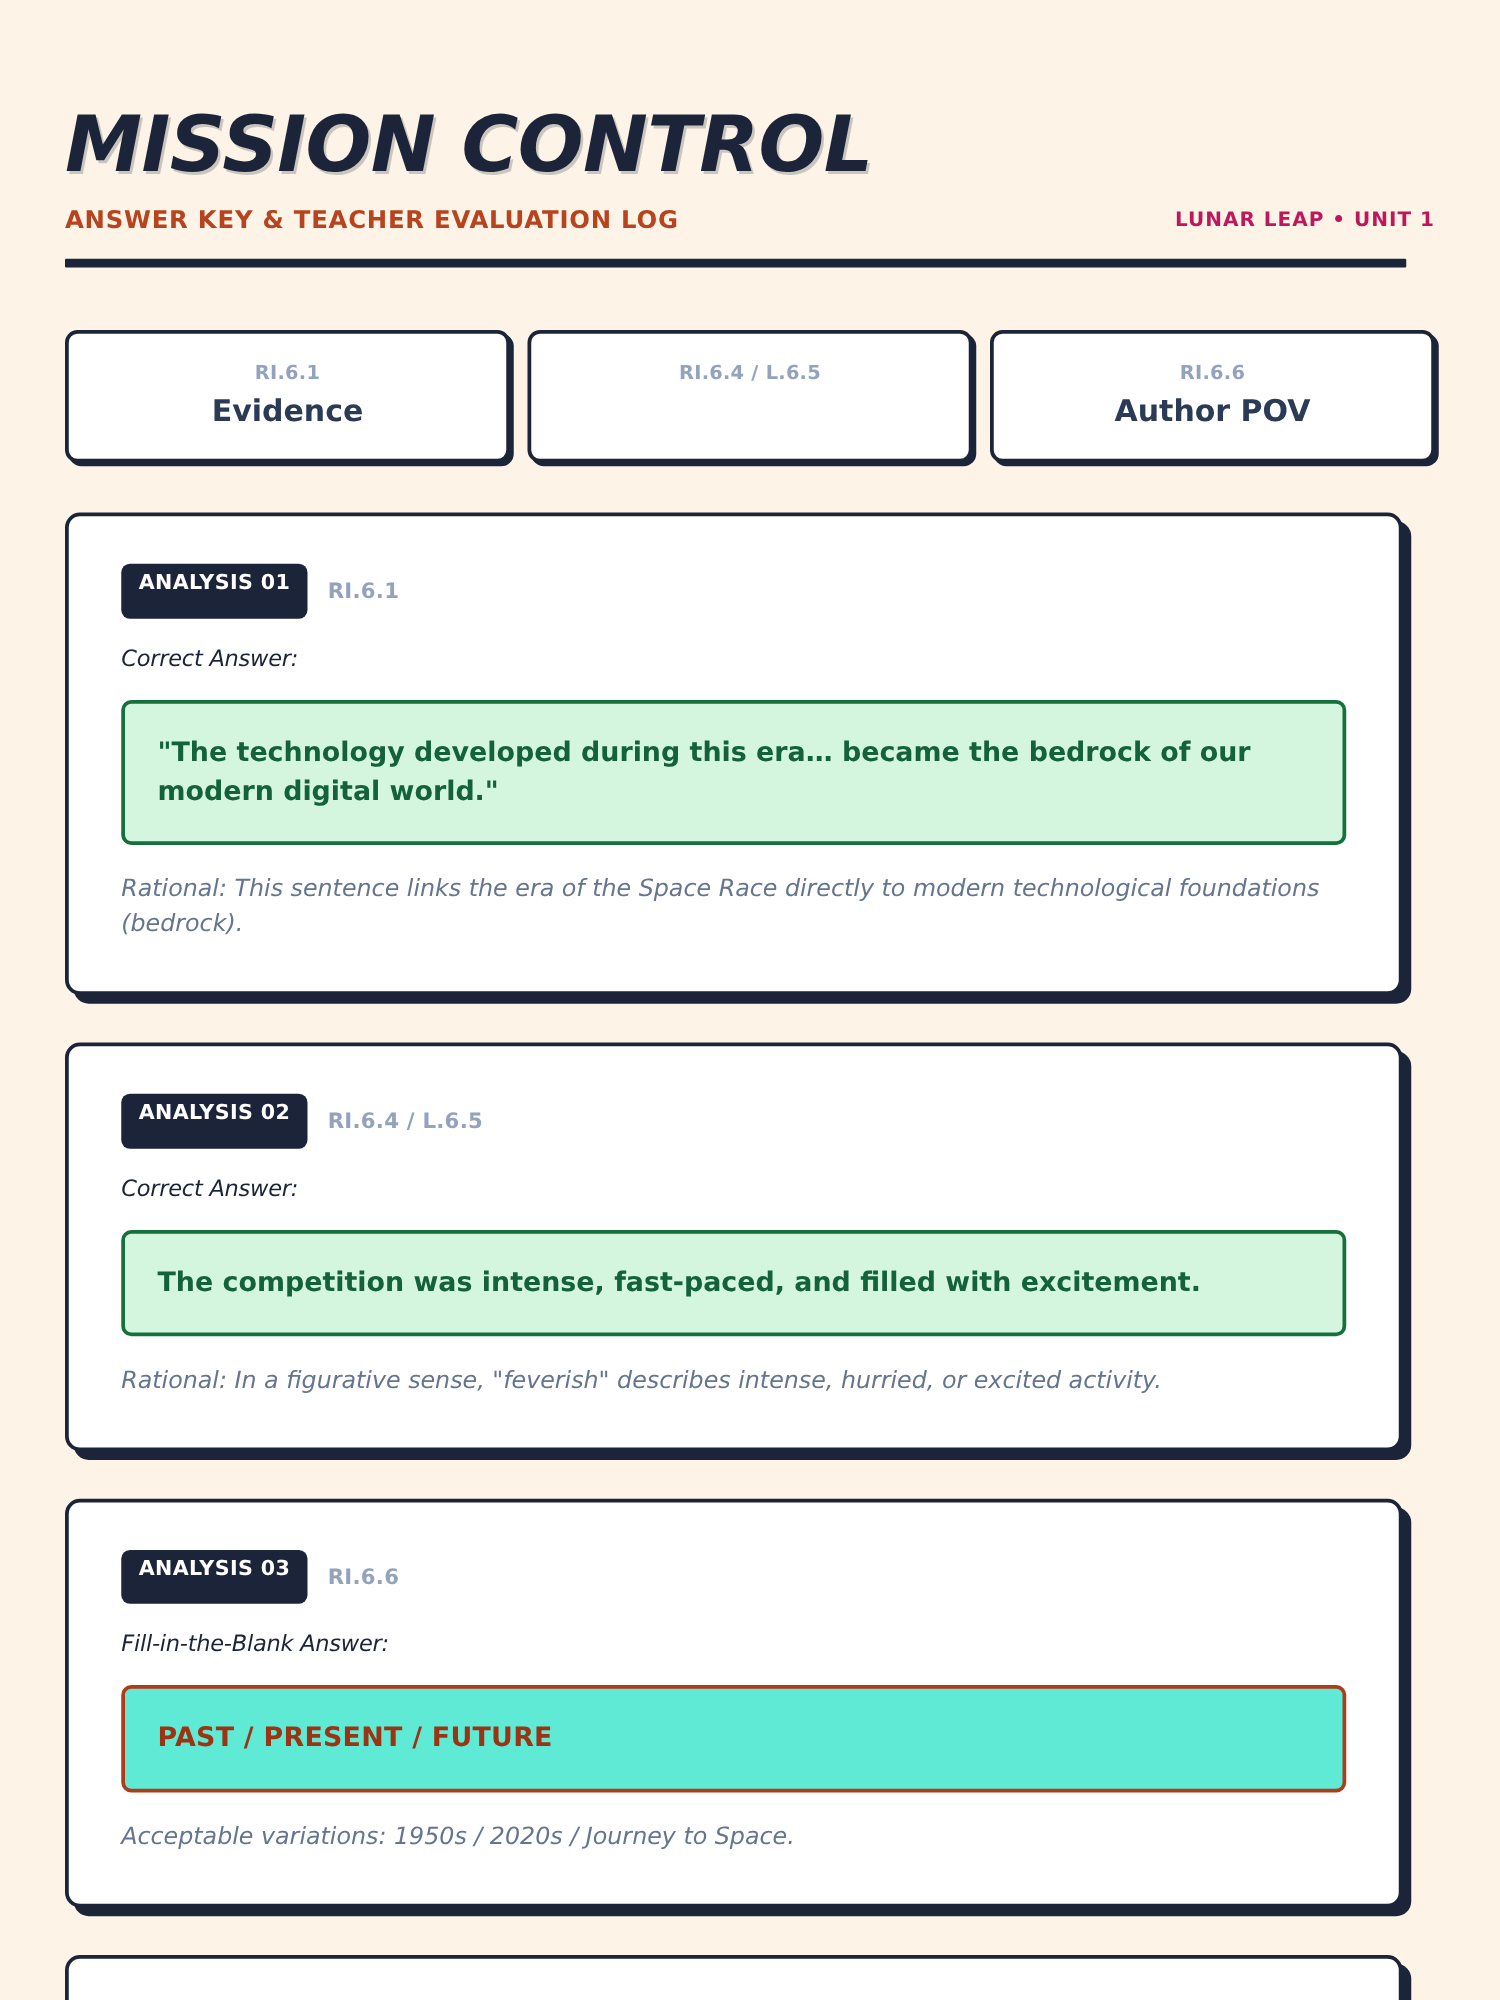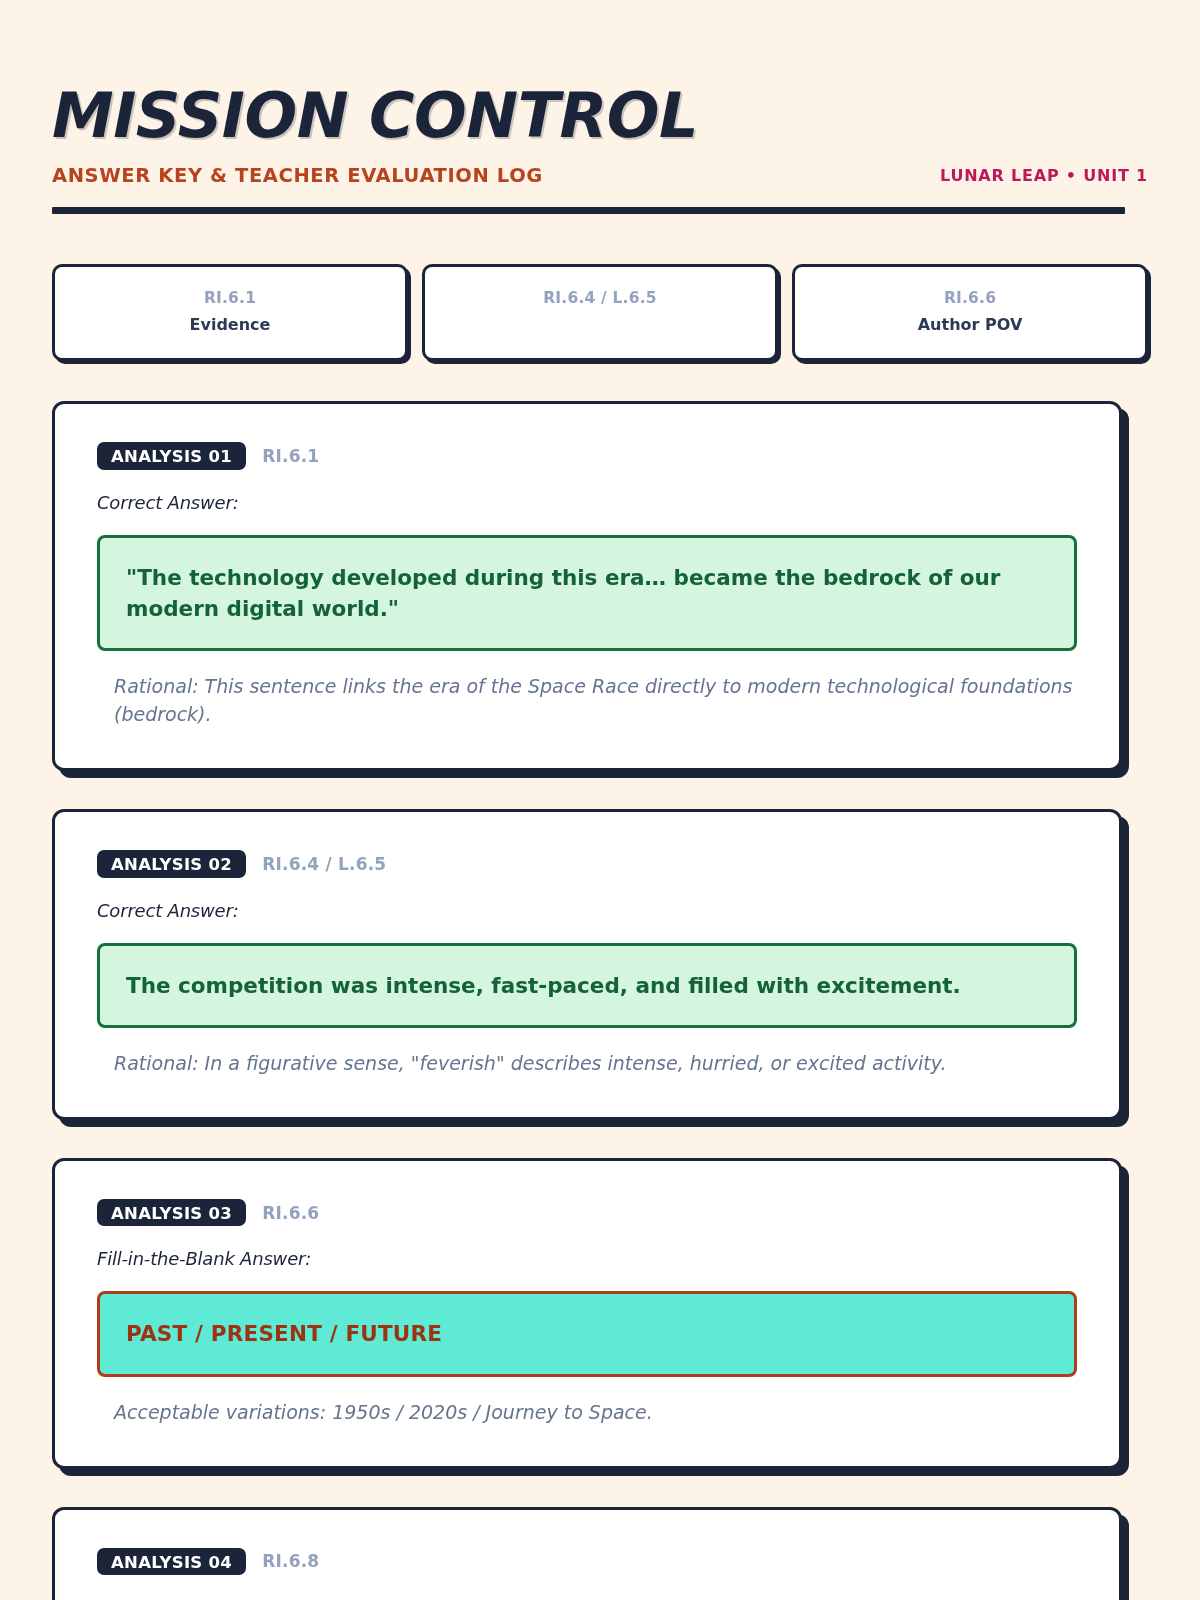--- a/index.html
+++ b/index.html
@@ -99,21 +99,21 @@
     font-weight: 700;
     font-size: 15.5px;
     color: #93a3bd;
     letter-spacing: 0.2px;
   }
 
   .chip-label {
     margin-top: 8px;
     font-family: "DejaVu Sans", sans-serif;
     font-weight: 700;
-    font-size: 16px;
+    font-size: 24px;
     color: #2b3a55;
   }
 
   
   .cards { margin-top: 40px; }
 
   .card {
     background: #ffffff;
     border: 3px solid #1b2438;
     border-radius: 12px;
@@ -129,21 +129,21 @@
     gap: 16px;
   }
 
   .badge {
     background: #1b2438;
     color: #ffffff;
     font-family: "DejaVu Sans", sans-serif;
     font-weight: 700;
     font-size: 16.5px;
     letter-spacing: 0.3px;
-    padding: 7px 14px 4px 14px;
+    padding: 7px 14px 20px 14px;
     border-radius: 7px;
     display: inline-block;
     line-height: 1;
   }
 
   .card-code {
     font-family: "DejaVu Sans", sans-serif;
     font-weight: 700;
     font-size: 17px;
     color: #93a3bd;
@@ -184,21 +184,20 @@
     letter-spacing: 0.2px;
   }
 
   .note {
     margin-top: 21px;
     font-family: "DejaVu Sans", sans-serif;
     font-style: italic;
     font-size: 19px;
     line-height: 1.48;
     color: #65748f;
-    margin-left: 17px;
   }
 </style>
 </head>
 <body>
 
 <div class="page">
 
   <div class="header">
     <div class="title-row">
       <div class="main-title">MISSION CONTROL</div>

